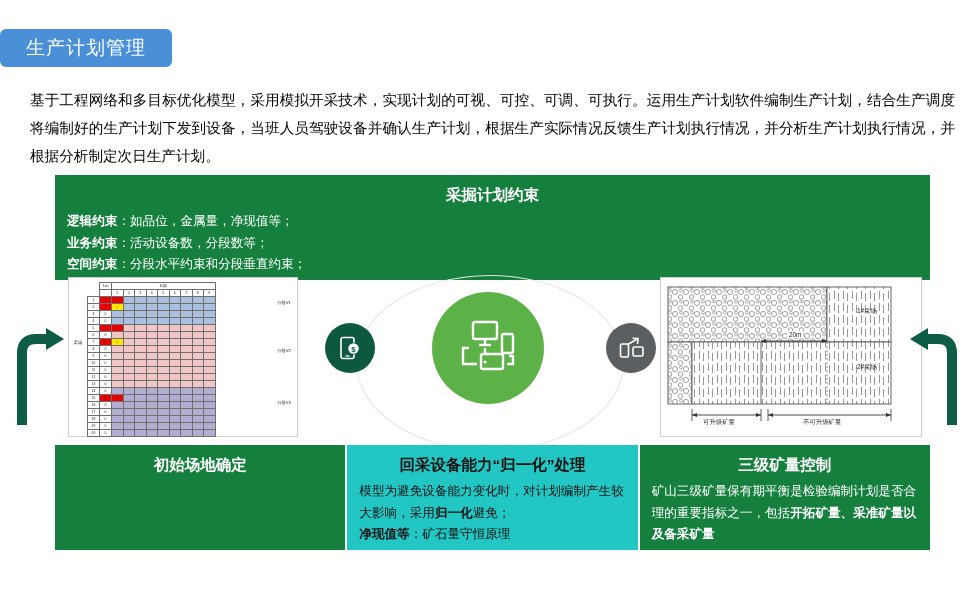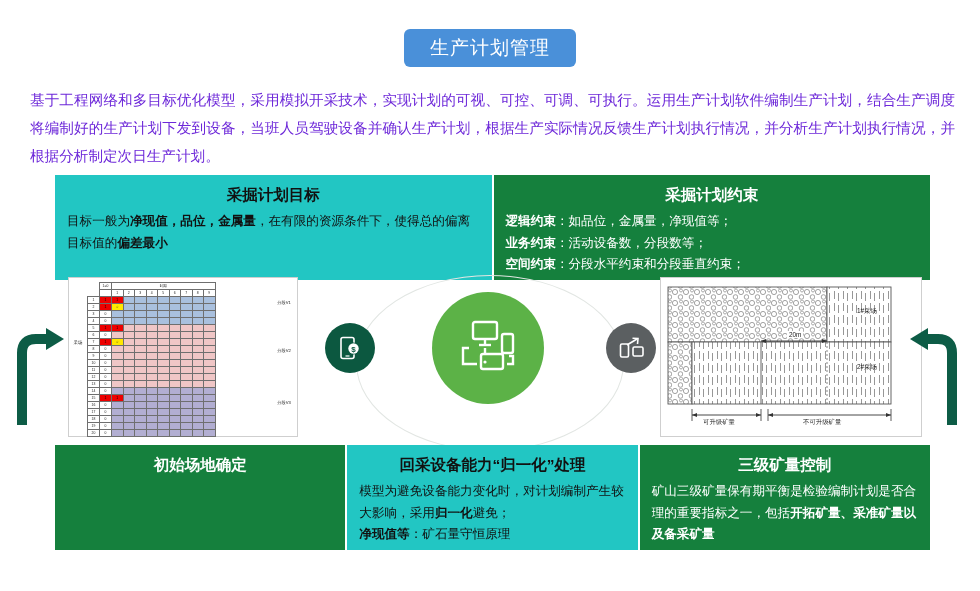--- a/index.html
+++ b/index.html
@@ -14,42 +14,42 @@
     position: relative;
     width: 980px;
     height: 591px;
     background: #fff;
   }
 
   
   .title-wrap {
     position: absolute;
     top: 29px; left: 0; width: 980px;
-    display: flex; justify-content: center;
+    display: flex; 
   }
   .title-badge {
     background: #4a90d9;
     color: #ffffff;
     font-size: 19px;
     letter-spacing: 1px;
     padding: 9px 26px 10px 26px;
     border-radius: 6px;
     line-height: 1;
     white-space: nowrap;
   }
 
   
   .intro {
     position: absolute;
     top: 86px;
     left: 30px;
     width: 925px;
     font-size: 14.6px;
     line-height: 28px;
-    color: #6d28d9;
+    color: #000000;
     text-align: justify;
   }
 
   
   .diagram {
     position: absolute;
     top: 175px;
     left: 0;
     width: 980px;
     height: 395px;
@@ -203,26 +203,20 @@
 
   <div class="title-wrap">
     <div class="title-badge">生产计划管理</div>
   </div>
 
   <div class="intro">基于工程网络和多目标优化模型，采用模拟开采技术，实现计划的可视、可控、可调、可执行。运用生产计划软件编制生产计划，结合生产调度将编制好的生产计划下发到设备，当班人员驾驶设备并确认生产计划，根据生产实际情况反馈生产计划执行情况，并分析生产计划执行情况，并根据分析制定次日生产计划。</div>
 
   <div class="diagram">
 
     <div class="panel-row top" id="row-top">
-        <div class="panel teal">
-          <div class="panel-title">采掘计划目标</div>
-          <div class="panel-body">
-            <div><span>目标一般为</span><b>净现值，品位，金属量</b><span>，在有限的资源条件下，使得总的偏离目标值的</span><b>偏差最小</b></div>
-          </div>
-        </div>
         <div class="panel blue">
           <div class="panel-title">采掘计划约束</div>
           <div class="panel-body">
             <div><b>逻辑约束</b><span>：如品位，金属量，净现值等；</span></div>
             <div><b>业务约束</b><span>：活动设备数，分段数等；</span></div>
             <div><b>空间约束</b><span>：分段水平约束和分段垂直约束；</span></div>
           </div>
         </div>
       </div>
 

